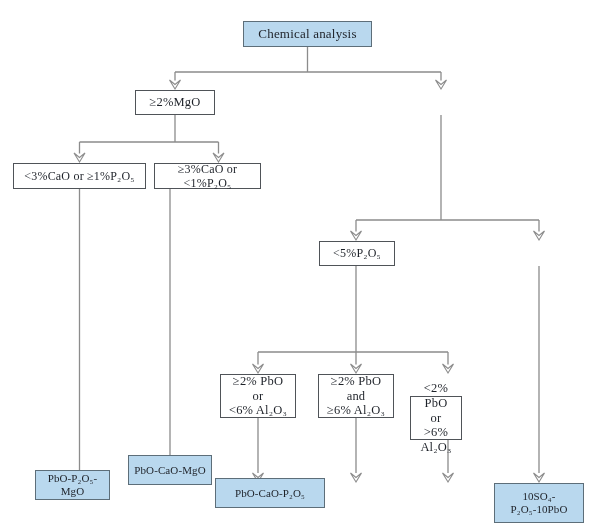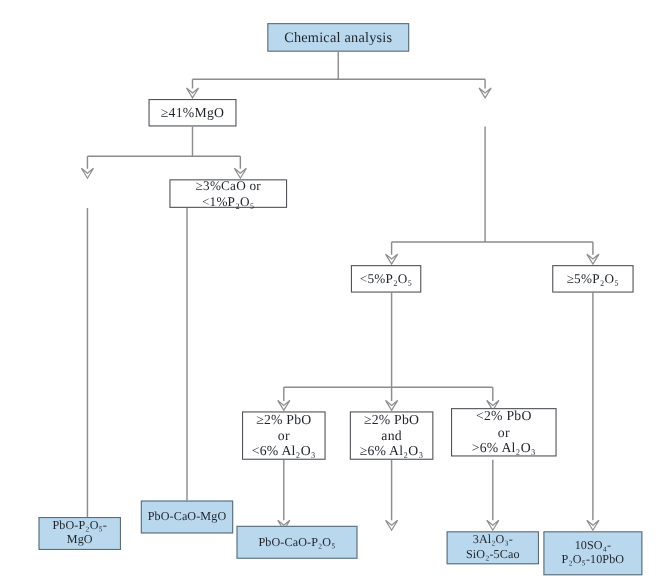--- a/index.html
+++ b/index.html
@@ -64,36 +64,35 @@
       <path class="line" d="M258 418 V473 M356 418 V473 M448 418 V473 M539 266 V473"></path>
       <use href="#arrow" x="258" y="482"></use>
       <use href="#arrow" x="356" y="482"></use>
       <use href="#arrow" x="448" y="482"></use>
       <use href="#arrow" x="539" y="482"></use>
     </g>
   </svg>
 
   <div class="node blue root" style="left:243px;top:21px;width:129px;height:26px">Chemical analysis</div>
 
-  <div class="node" style="left:135px;top:90px;width:80px;height:25px">≥41%MgO</div>
+  <div class="node" style="left:135px;top:90px;width:80px;height:25px">≥2%MgO</div>
 
+  <div class="node" style="left:13px;top:163px;width:133px;height:26px;font-size:12px">&lt;3%CaO or ≥1%P₂O₅</div>
   <div class="node" style="left:154px;top:163px;width:107px;height:26px;font-size:12px">≥3%CaO or &lt;1%P₂O₅</div>
 
-  <div class="node" style="left:319px;top:241px;width:64px;height:25px;font-size:12px">&lt;5%P₂O₅</div>
-  <div class="node" style="left:502px;top:241px;width:74px;height:25px;font-size:12px">≥5%P₂O₅</div>
+  <div class="node" style="left:319px;top:241px;width:76px;height:25px;font-size:12px">&lt;5%P₂O₅</div>
 
   <div class="node" style="left:220px;top:374px;width:76px;height:44px">≥2% PbO
 or
 &lt;6% Al₂O₃</div>
   <div class="node" style="left:318px;top:374px;width:76px;height:44px">≥2% PbO
 and
 ≥6% Al₂O₃</div>
-  <div class="node" style="left:410px;top:371px;width:96px;height:44px">&lt;2% PbO
+  <div class="node" style="left:410px;top:396px;width:52px;height:44px">&lt;2% PbO
 or
 &gt;6% Al₂O₃</div>
 
   <div class="node blue outcome" style="left:35px;top:470px;width:75px;height:30px">PbO-P₂O₅-MgO</div>
   <div class="node blue outcome" style="left:128px;top:455px;width:84px;height:30px">PbO-CaO-MgO</div>
   <div class="node blue outcome" style="left:215px;top:478px;width:110px;height:30px">PbO-CaO-P₂O₅</div>
-  <div class="node blue outcome" style="left:406px;top:483px;width:84px;height:30px">3Al₂O₃-SiO₂-5Cao</div>
   <div class="node blue outcome" style="left:494px;top:483px;width:90px;height:40px">10SO₄-P₂O₅-10PbO</div>
 
 </div>
 
 </body></html>

